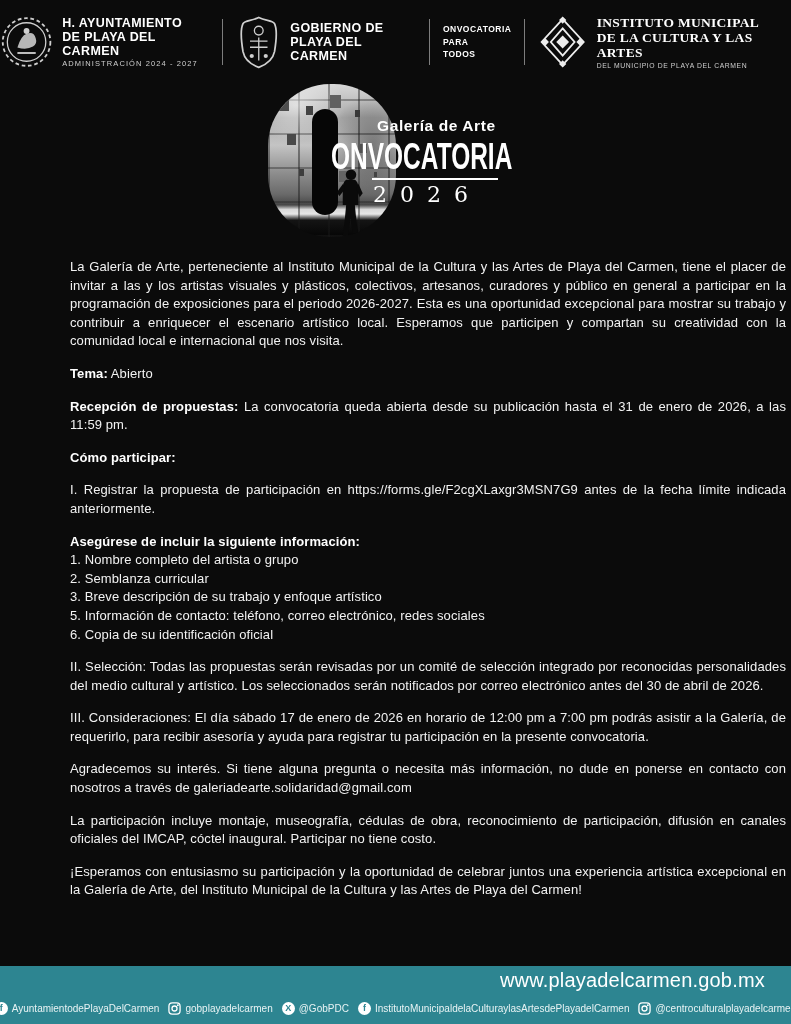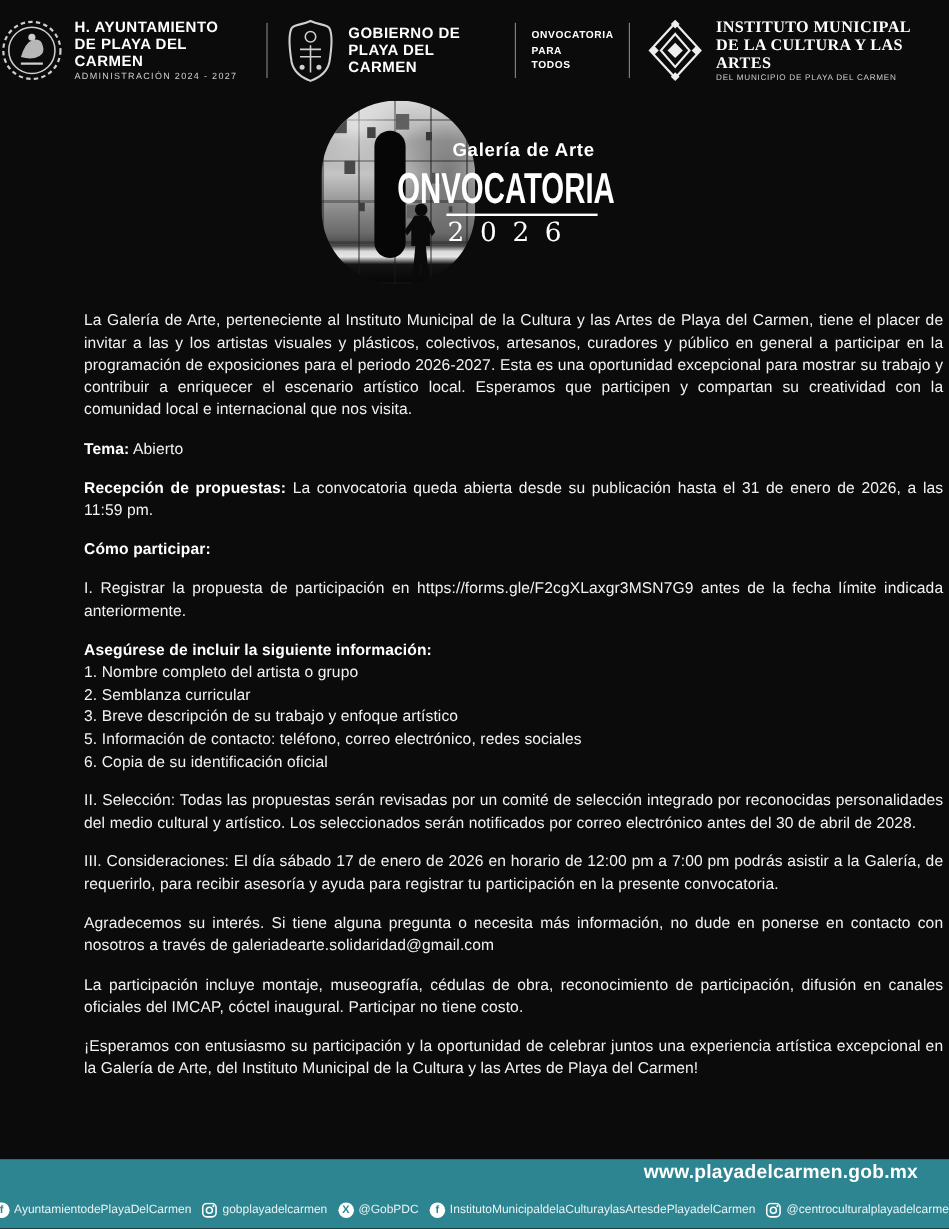--- a/index.html
+++ b/index.html
@@ -66,21 +66,21 @@
     margin-left:32px;
   }
   .doc .block{margin:0 0 14px 0;}
   .doc p{margin:0;}
   .b{font-weight:bold;color:#ffffff;}
 
   
   .footer{position:absolute;left:0;top:966px;width:791px;height:58px;}
   .site{
     position:absolute;right:26px;top:3px;
-    font-size:16px;font-weight:bold;color:#ffffff;letter-spacing:.2px;
+    font-size:20px;font-weight:normal;color:#ffffff;letter-spacing:.2px;
   }
   .social-row{
     position:absolute;left:0;bottom:9px;width:100%;
     display:flex;justify-content:center;align-items:center;gap:9px;
     font-size:10px;color:#e8f3f4;
   }
   .social-item{display:flex;align-items:center;gap:4px;}
   .ic-circle{
     display:inline-flex;align-items:center;justify-content:center;
     width:13px;height:13px;border-radius:50%;background:#ffffff;
@@ -193,21 +193,21 @@
     <div class="block">
       <p class="b">Asegúrese de incluir la siguiente información:</p>
       <p>1. Nombre completo del artista o grupo</p>
       <p>2. Semblanza curricular</p>
       <p>3. Breve descripción de su trabajo y enfoque artístico</p>
       <p>5. Información de contacto: teléfono, correo electrónico, redes sociales</p>
       <p>6. Copia de su identificación oficial</p>
     </div>
 
     <div class="block">
-      <p>II. Selección: Todas las propuestas serán revisadas por un comité de selección integrado por reconocidas personalidades del medio cultural y artístico. Los seleccionados serán notificados por correo electrónico antes del 30 de abril de 2028.</p>
+      <p>II. Selección: Todas las propuestas serán revisadas por un comité de selección integrado por reconocidas personalidades del medio cultural y artístico. Los seleccionados serán notificados por correo electrónico antes del 30 de abril de 2026.</p>
     </div>
 
     <div class="block">
       <p>III. Consideraciones: El día sábado 17 de enero de 2026 en horario de 12:00 pm a 7:00 pm podrás asistir a la Galería, de requerirlo, para recibir asesoría y ayuda para registrar tu participación en la presente convocatoria.</p>
     </div>
 
     <div class="block">
       <p><span>Agradecemos su interés. Si tiene alguna pregunta o necesita más información, no dude en ponerse en contacto con nosotros a través de </span><span>galeriadearte.solidaridad@gmail.com</span></p>
     </div>
 

